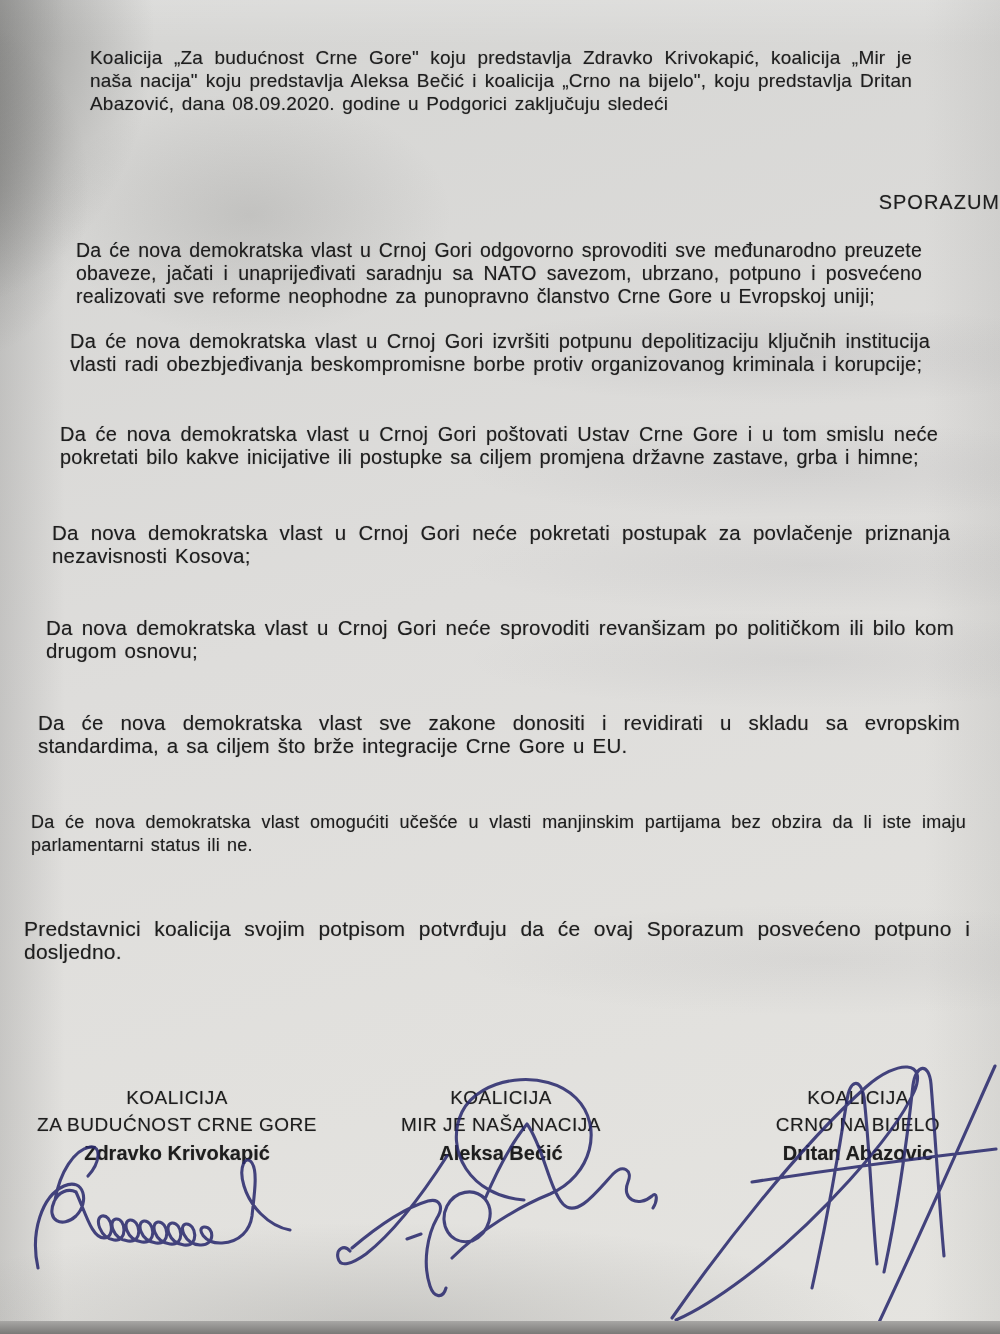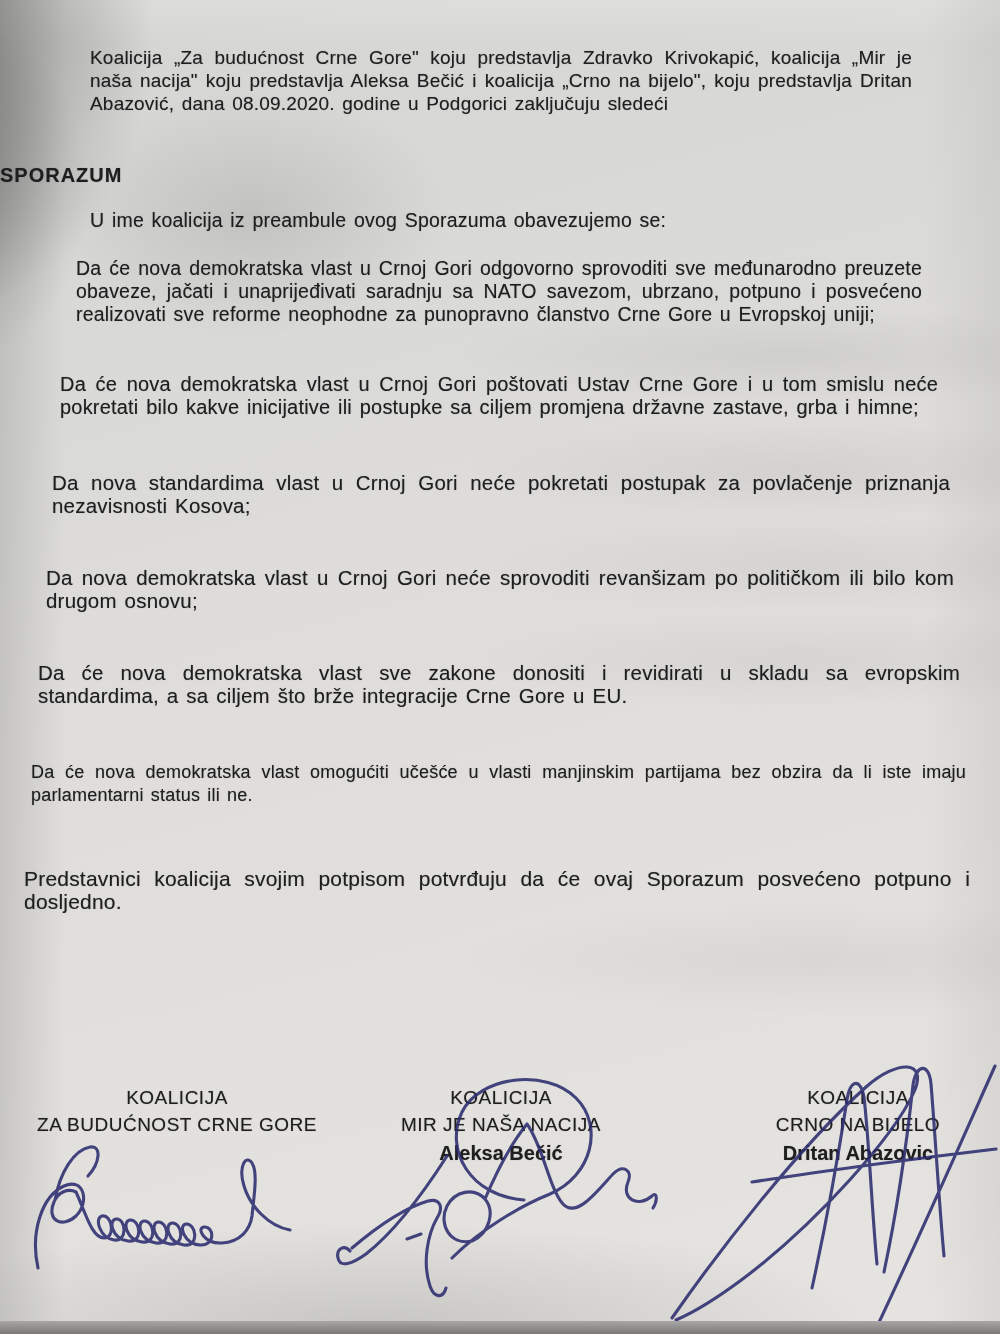--- a/index.html
+++ b/index.html
@@ -22,21 +22,21 @@
       radial-gradient(480px 70px at 800px 660px, rgba(95,95,105,0.08), transparent 70%),
       radial-gradient(520px 80px at 820px 960px, rgba(95,95,105,0.08), transparent 70%),
       radial-gradient(700px 150px at 380px 1330px, rgba(110,110,108,0.25), transparent 72%),
       linear-gradient(to right, rgba(95,95,95,0.20), transparent 65px, transparent 925px, rgba(125,125,123,0.12)),
       linear-gradient(to bottom, rgba(255,255,255,0.18), transparent 45px),
       linear-gradient(165deg, #d5d5d3 0%, #dedddb 45%, #e5e4e0 100%);
   }
   .page p, .page h1, .sig div { text-shadow: 0 0 1px rgba(30,30,30,0.42); }
   .page p { text-align:justify; line-height:23px; word-spacing:2px; letter-spacing:0.2px; }
   .preamble { margin:46px 88px 0 90px; font-size:19px; }
-  .title    { margin-top:49px; text-align:left; font-size:20px; font-weight:700;
+  .title    { margin-top:76px; text-align:right; font-size:20px; font-weight:400;
               letter-spacing:1px; line-height:23px; }
   .intro    { margin:22px 90px 0 90px; font-size:19.5px; text-align:left; }
   .c1 { margin:25px 78px 0 76px; font-size:19.5px; }
   .c2 { margin:22px 70px 0 70px; font-size:20px; }
   .c3 { margin:47px 62px 0 60px; font-size:20px; }
   .c4 { margin:52px 50px 0 52px; font-size:20.5px; }
   .c5 { margin:49px 46px 12px 46px; font-size:20.5px; }
   .c6 { margin:49px 40px 0 38px; font-size:20.5px; }
   .c7 { margin:54px 34px 0 31px; font-size:18px; }
   .closing { margin:60px 30px 0 24px; font-size:21px; }
@@ -53,34 +53,35 @@
 </style>
 </head>
 <body>
 
 <div class="page">
 
   <p class="preamble">Koalicija „Za budućnost Crne Gore" koju predstavlja Zdravko Krivokapić, koalicija „Mir je naša nacija" koju predstavlja Aleksa Bečić i koalicija „Crno na bijelo", koju predstavlja Dritan Abazović, dana 08.09.2020. godine u Podgorici zaključuju sledeći</p>
 
   <h1 class="title">SPORAZUM</h1>
 
-  <p class="intro">U ime koalicija iz preambule ovog Sporazuma obavezujemo se:</p>
 
   <p class="c1">Da će nova demokratska vlast u Crnoj Gori odgovorno sprovoditi sve međunarodno preuzete obaveze, jačati i unaprijeđivati saradnju sa NATO savezom, ubrzano, potpuno i posvećeno realizovati sve reforme neophodne za punopravno članstvo Crne Gore u Evropskoj uniji;</p>
+  <p class="c2">Da će nova demokratska vlast u Crnoj Gori izvršiti potpunu depolitizaciju ključnih institucija vlasti radi obezbjeđivanja beskompromisne borbe protiv organizovanog kriminala i korupcije;</p>
   <p class="c3">Da će nova demokratska vlast u Crnoj Gori poštovati Ustav Crne Gore i u tom smislu neće pokretati bilo kakve inicijative ili postupke sa ciljem promjena državne zastave, grba i himne;</p>
-  <p class="c4">Da nova standardima vlast u Crnoj Gori neće pokretati postupak za povlačenje priznanja nezavisnosti Kosova;</p>
+  <p class="c4">Da nova demokratska vlast u Crnoj Gori neće pokretati postupak za povlačenje priznanja nezavisnosti Kosova;</p>
   <p class="c5">Da nova demokratska vlast u Crnoj Gori neće sprovoditi revanšizam po političkom ili bilo kom drugom osnovu;</p>
   <p class="c6">Da će nova demokratska vlast sve zakone donositi i revidirati u skladu sa evropskim standardima, a sa ciljem što brže integracije Crne Gore u EU.</p>
   <p class="c7">Da će nova demokratska vlast omogućiti učešće u vlasti manjinskim partijama bez obzira da li iste imaju parlamentarni status ili ne.</p>
 
   <p class="closing">Predstavnici koalicija svojim potpisom potvrđuju da će ovaj Sporazum posvećeno potpuno i dosljedno.</p>
 
   <div class="sig sig1">
     <div class="org">KOALICIJA</div>
     <div class="coalition">ZA BUDUĆNOST CRNE GORE</div>
+    <div class="name">Zdravko Krivokapić</div>
   </div>
 
   <div class="sig sig2">
     <div class="org">KOALICIJA</div>
     <div class="coalition">MIR JE NAŠA NACIJA</div>
     <div class="name">Aleksa Bečić</div>
   </div>
 
   <div class="sig sig3">
     <div class="org">KOALICIJA</div>

